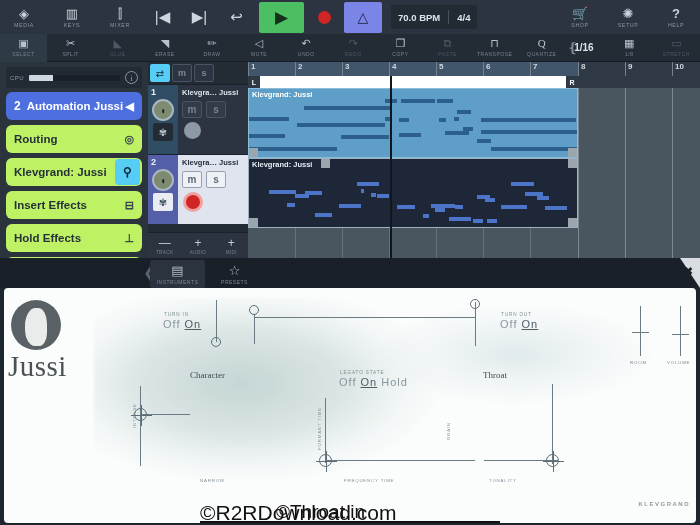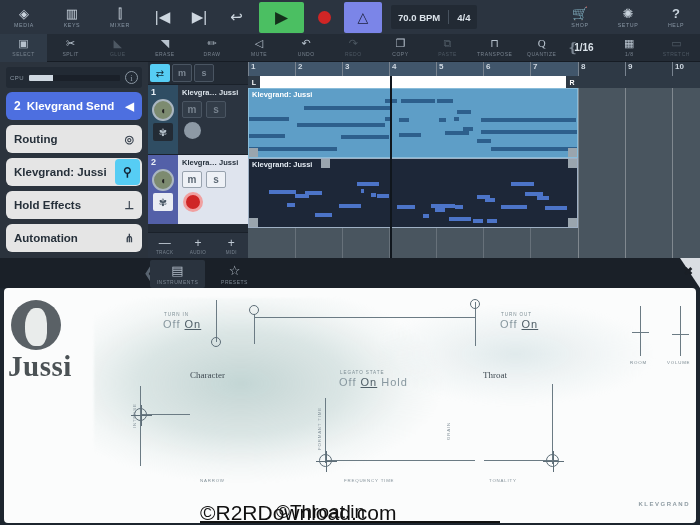--- a/index.html
+++ b/index.html
@@ -56,21 +56,21 @@
     position:relative; overflow:hidden; }
   .meter i{ position:absolute; left:0; top:0; height:6px; width:26%;
     background:#cfd8e1; }
   .infodot{ width:13px; height:13px; border-radius:50%; border:1px solid #8b97a3;
     color:#8b97a3; font-size:9px; display:flex; align-items:center;
     justify-content:center; font-family:"Liberation Serif",serif; }
   .chanstrip{ padding:4px 6px 0 6px; }
   .crow{ height:28px; border-radius:6px; margin-bottom:5px; display:flex;
     align-items:center; padding:0 8px; font-size:11.5px; }
   .crow.active{ background:#4d6fe0; color:#fff; font-weight:bold; }
-  .crow.grey{ background:#e5e5e5; color:#26303a; font-weight:bold; }
+  .crow.grey{ background:#bef264; color:#26303a; font-weight:bold; }
   .crow .num{ font-size:12px; margin-right:6px; }
   .crow .ic{ margin-left:auto; font-size:11px; color:#3a4450; }
   .crow .icbox{ margin-left:auto; width:25px; height:26px; background:#56cdf4;
     border-radius:4px; display:flex; align-items:center; justify-content:center;
     color:#123; font-size:12px; }
 
   
   .trackcol{ position:absolute; left:148px; top:62px; width:100px; height:210px;
     background:#232b35; }
   .thead{ height:22px; display:flex; align-items:center; gap:2px; padding:2px; }
@@ -176,21 +176,21 @@
   .wash2{ position:absolute; left:330px; top:18px; width:330px; height:120px;
     background:radial-gradient(ellipse 50% 50% at 55% 40%, rgba(175,200,205,.35) 0%,
       rgba(210,225,228,.18) 55%, rgba(255,255,255,0) 85%); filter:blur(2px); }
   .avatar{ position:absolute; left:7px; top:12px; width:50px; height:50px;
     border-radius:50%; background:#5a6166; overflow:hidden; }
   .avatar .face{ position:absolute; left:14px; top:8px; width:22px; height:38px;
     background:#e9eceb; border-radius:48% 40% 35% 45%; }
   .avatar .hair{ position:absolute; left:10px; top:5px; width:22px; height:20px;
     background:#5a6166; border-radius:50% 50% 10% 40%; }
   .brand{ position:absolute; left:4px; top:62px; font-family:"Liberation Serif",serif;
-    font-size:29px; color:#4b5255; letter-spacing:.5px;font-weight:bold; }
+    font-size:29px; color:#4b5255; letter-spacing:.5px; }
   .jlbl{ position:absolute; font-size:4.6px; color:#7e8e95; letter-spacing:.9px; }
   .jval{ position:absolute; font-size:11px; color:#87979f;
     font-family:"Liberation Sans",sans-serif; letter-spacing:1px; }
   .jval b{ color:#4e5d66; font-weight:normal;text-decoration:underline; }
   .jsec{ position:absolute; font-size:9px; color:#3f4a52;
     font-family:"Liberation Serif",serif; }
   .vline{ position:absolute; width:1px; background:#6b7b84; }
   .hline{ position:absolute; height:1px; background:#6b7b84; }
   .circ{ position:absolute; width:10px; height:10px; border-radius:50%;
     border:1px solid #5d6d77; background:transparent; }
@@ -336,30 +336,34 @@
     <div class="cpurow">
       <span class="cl">CPU</span>
       <span class="meter">
           <i style="width: 26%;"></i>
         </span>
       <span class="infodot">i</span>
     </div>
     <div class="chanstrip">
       <div class="crow active">
         <span class="num">2</span>
-        <span>Klevgrand Send</span>
+        <span>Automation Jussi</span>
         <span class="ic" style="color:#fff">◀</span>
       </div>
       <div class="crow grey">
         <span>Routing</span>
         <span class="ic">◎</span>
       </div>
       <div class="crow grey" style="padding-right:2px">
         <span>Klevgrand: Jussi</span>
         <span class="icbox">⚲</span>
+      </div>
+      <div class="crow grey">
+        <span>Insert Effects</span>
+        <span class="ic">⊟</span>
       </div>
       <div class="crow grey">
         <span>Hold Effects</span>
         <span class="ic">⊥</span>
       </div>
       <div class="crow grey">
         <span>Automation</span>
         <span class="ic">⋔</span>
       </div>
     </div>

